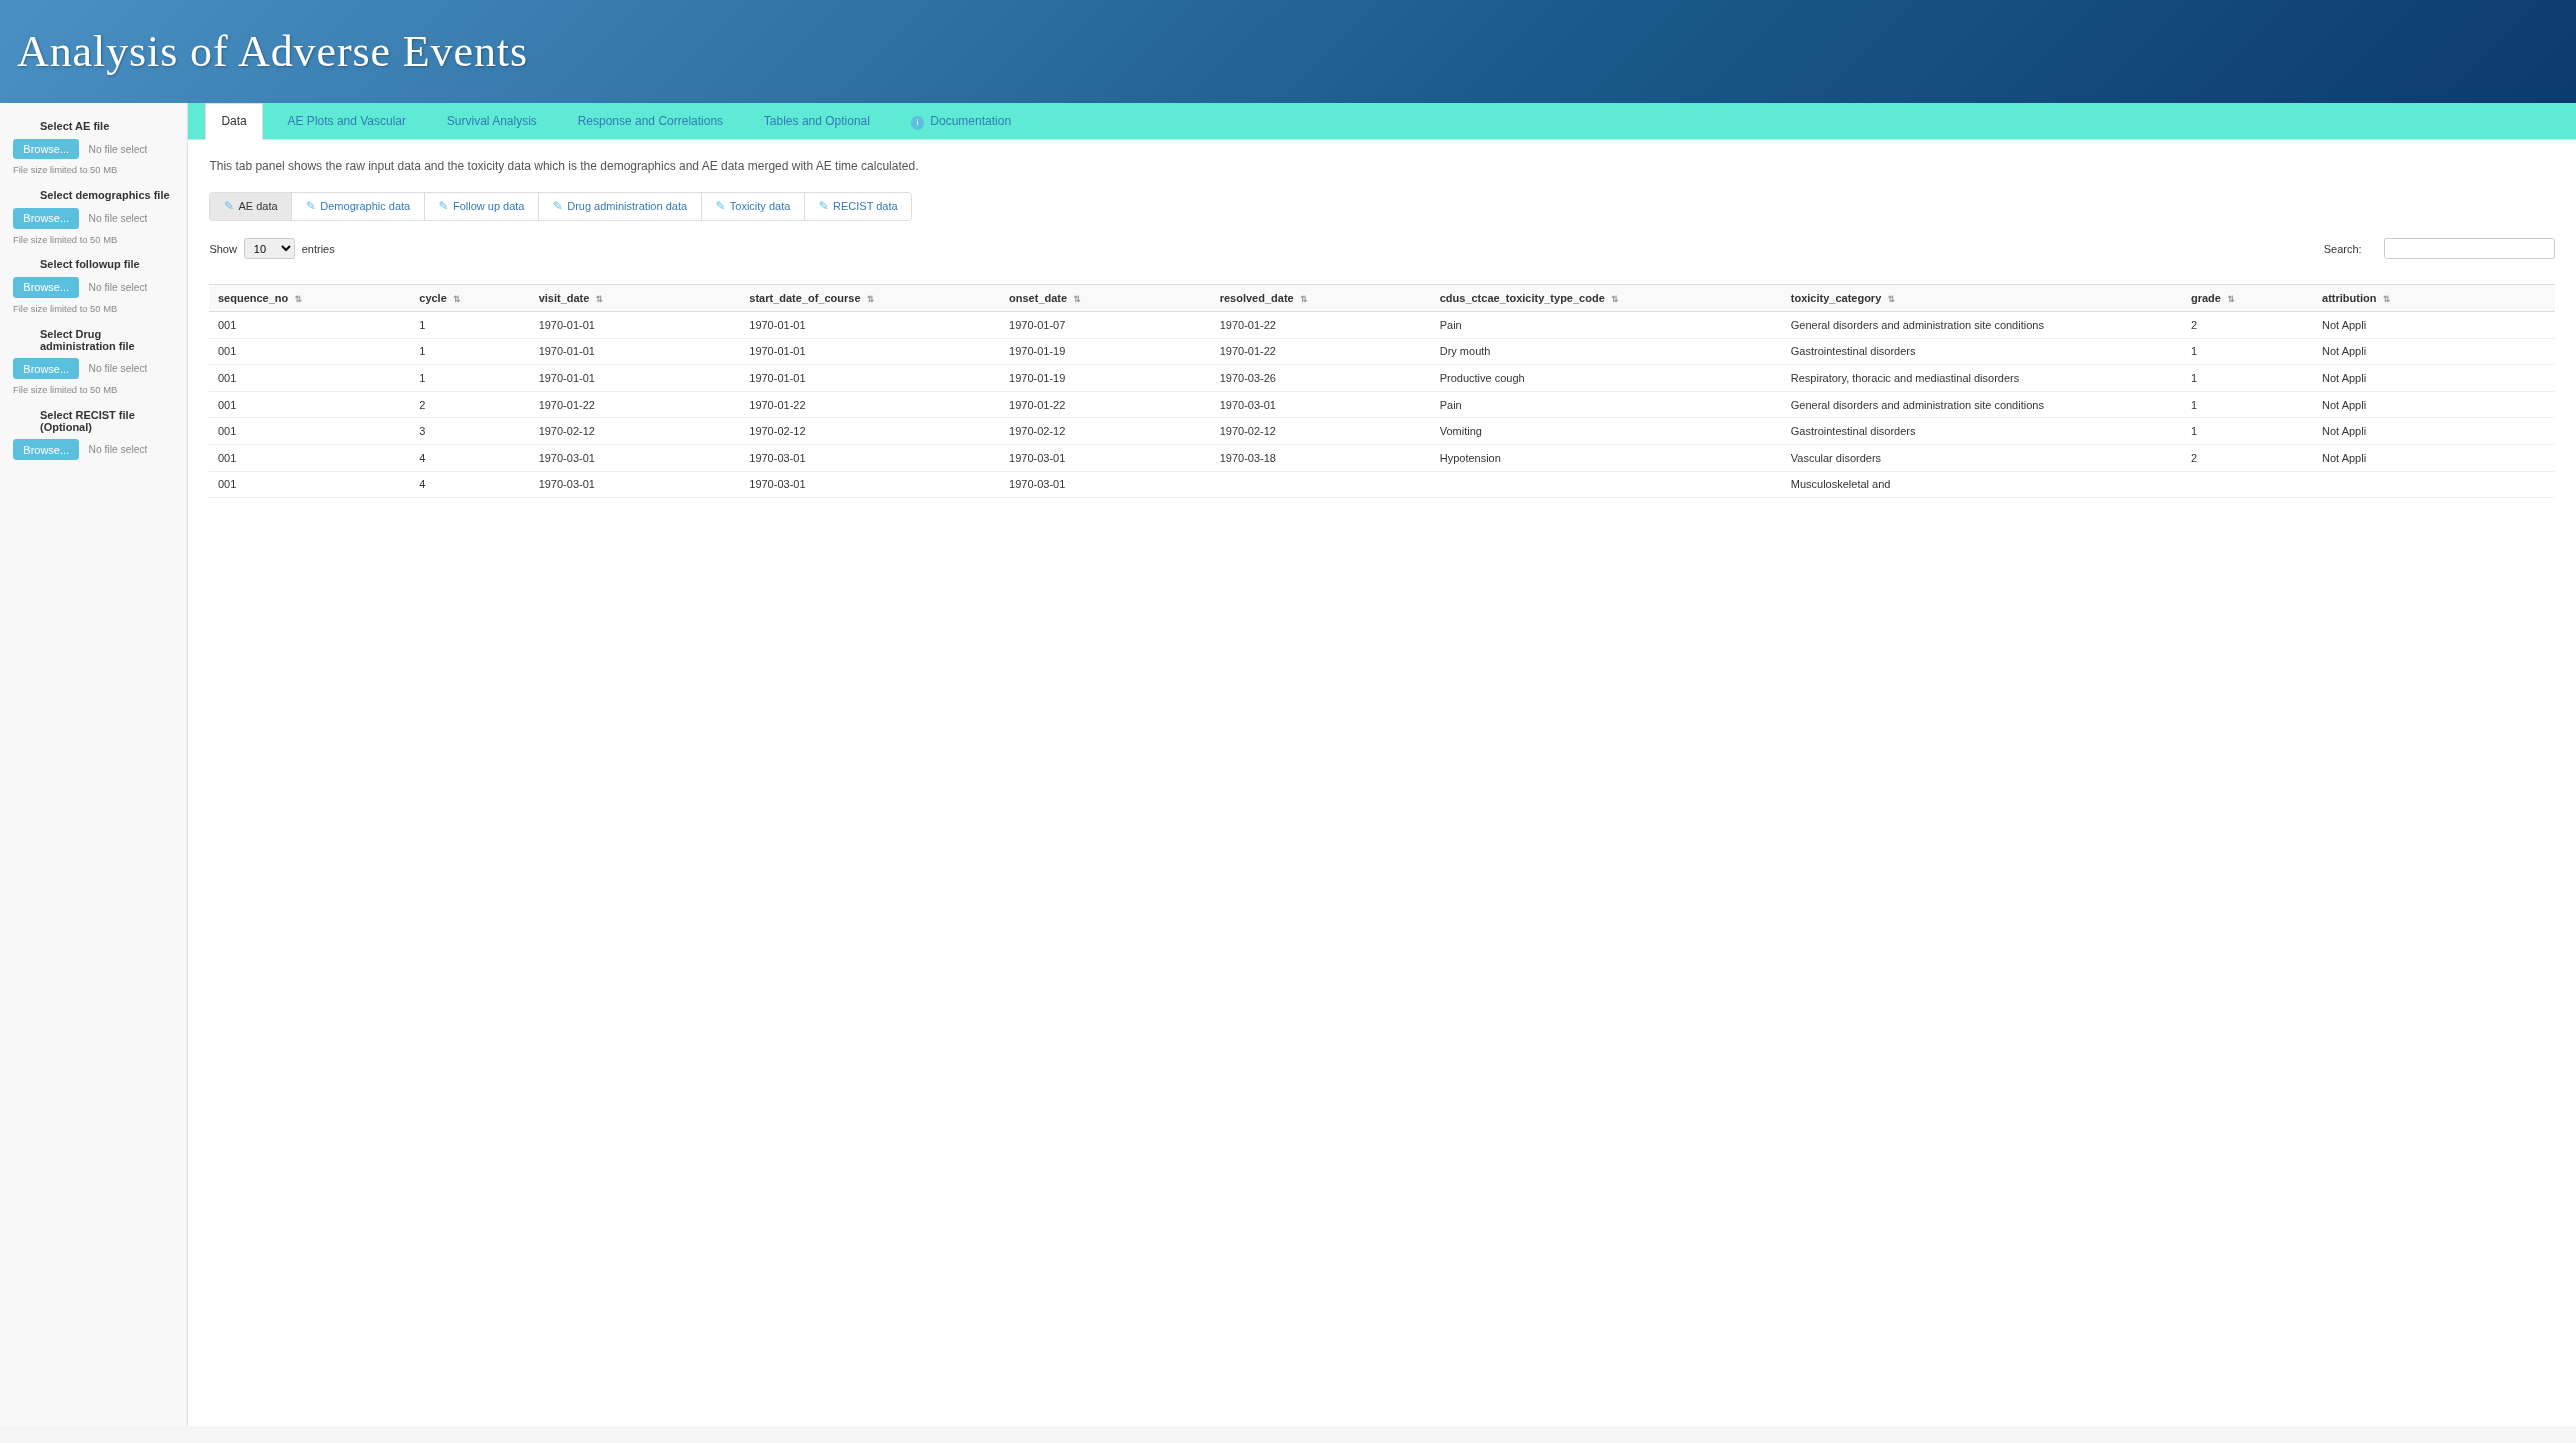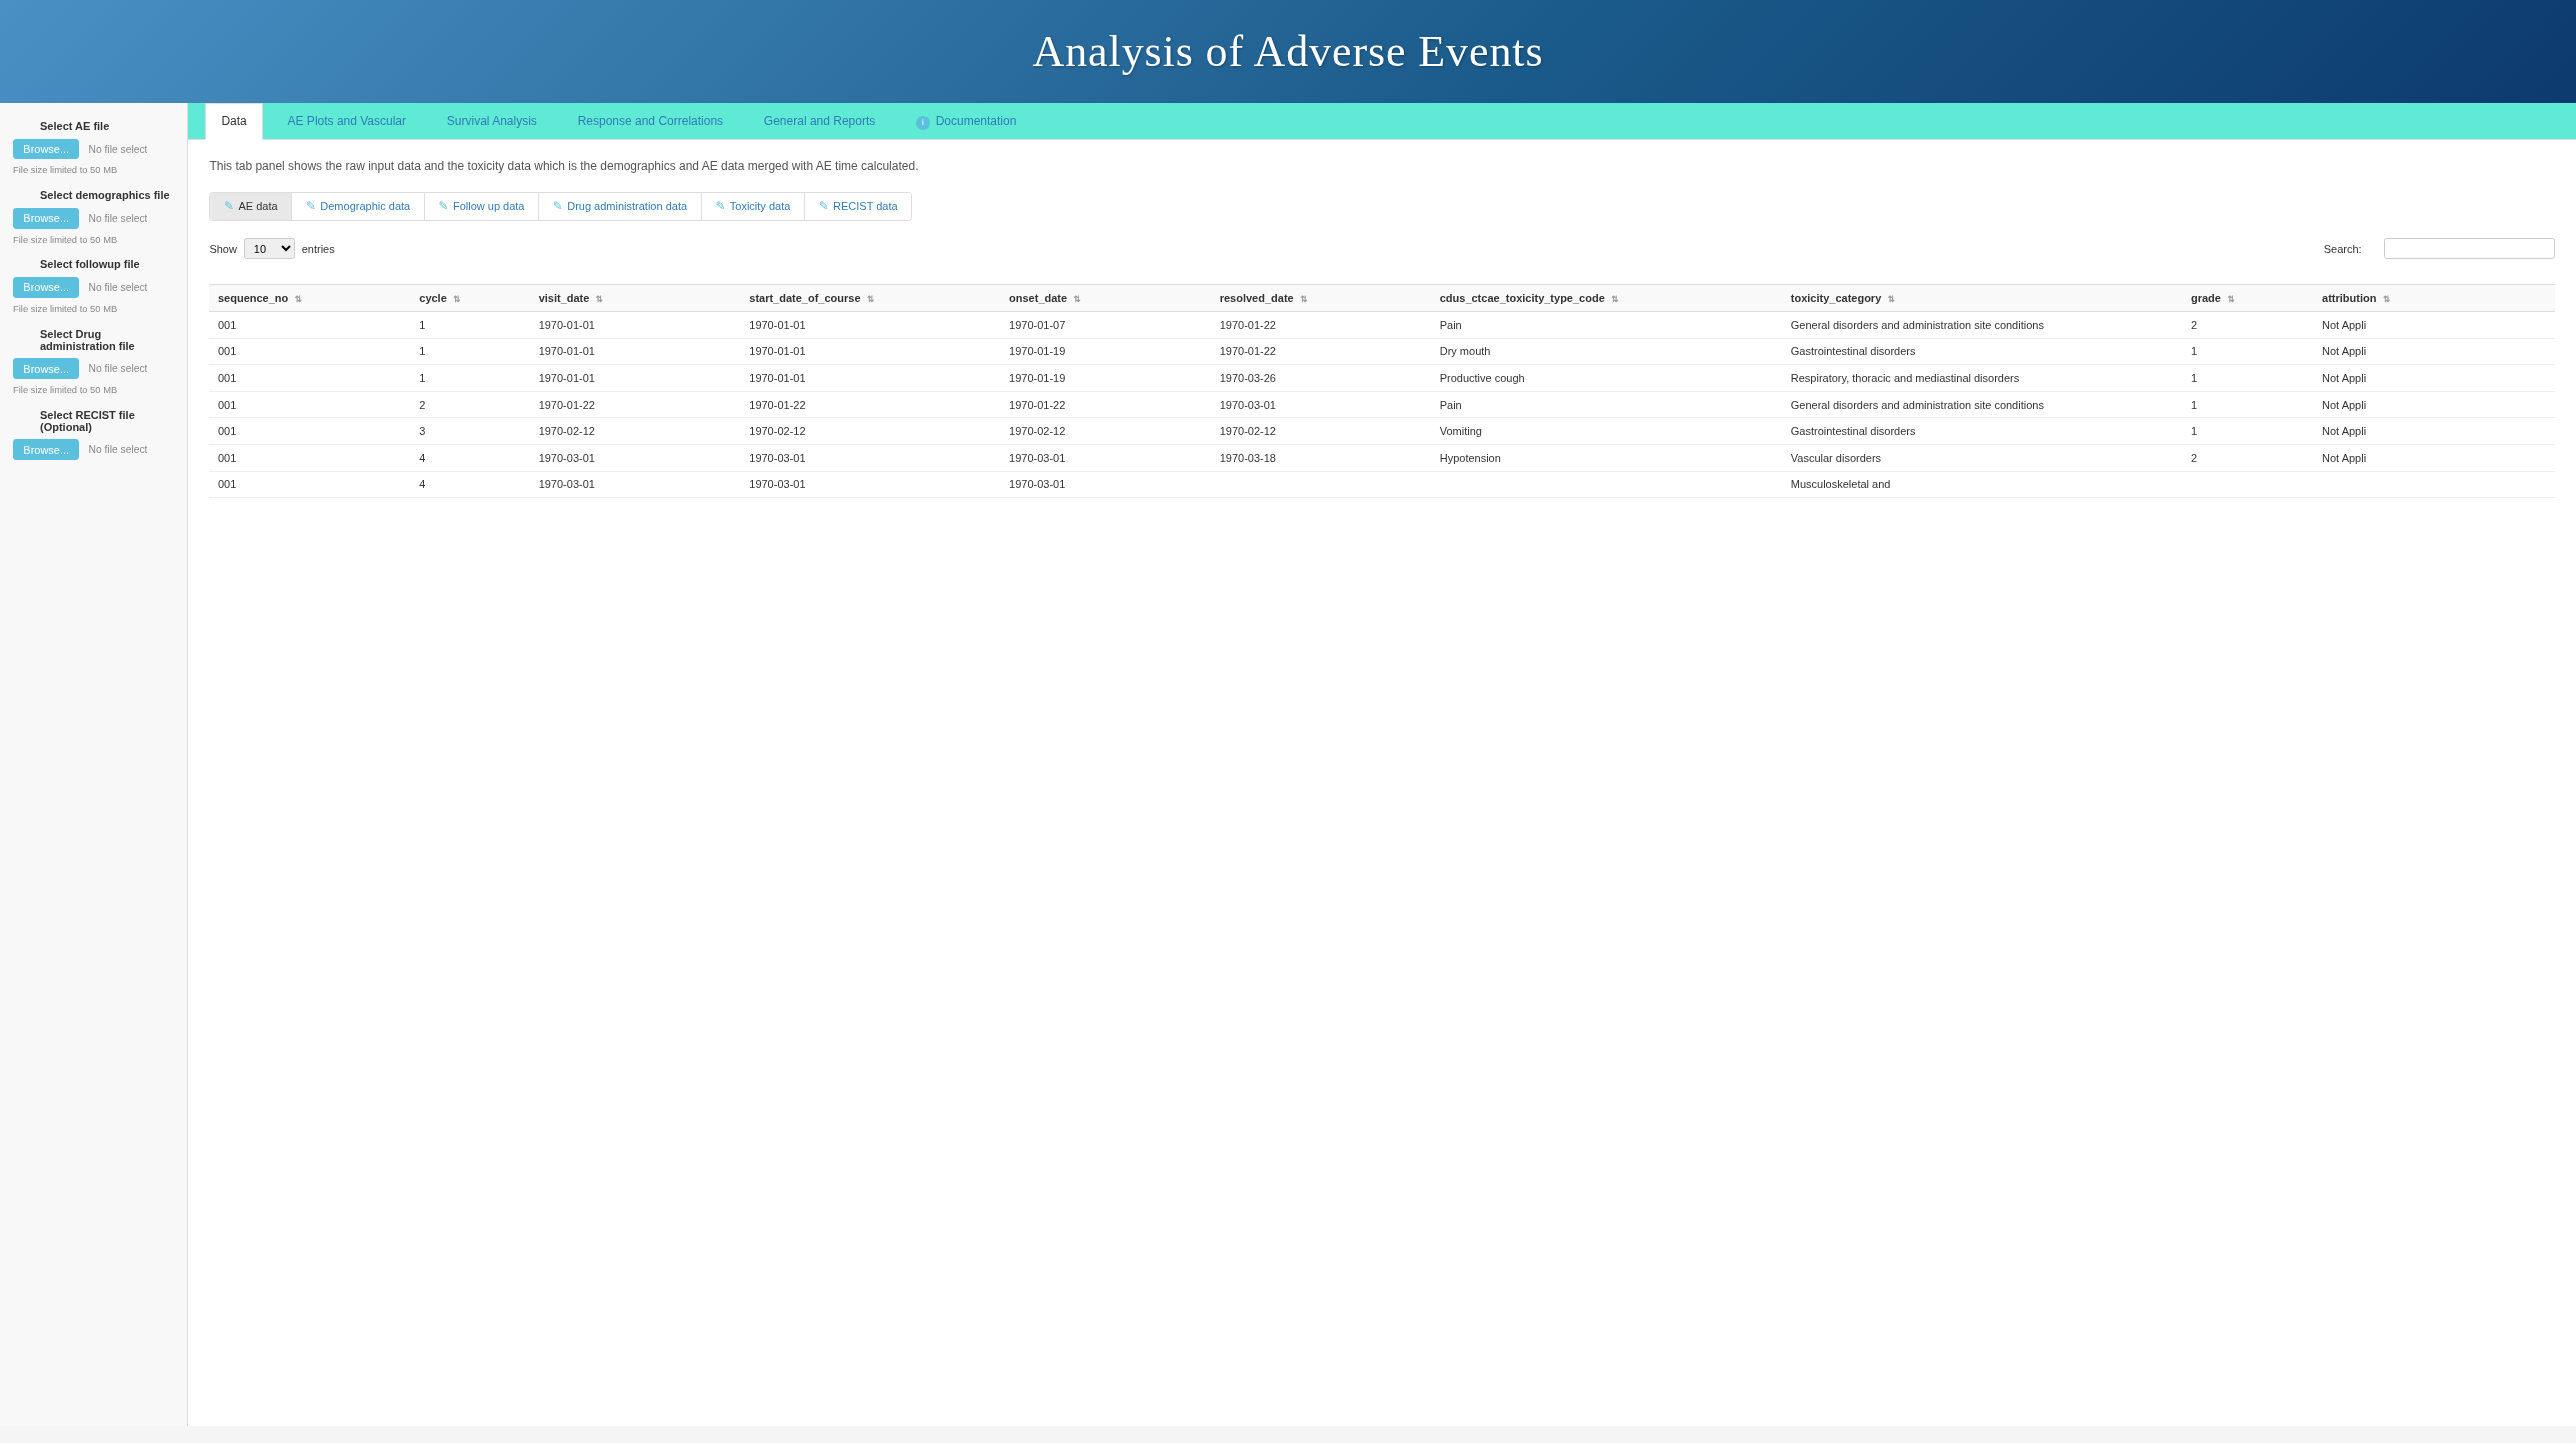--- a/index.html
+++ b/index.html
@@ -1,21 +1,21 @@
 <!DOCTYPE html>
 <html style="font-size:13.7px"><head>
   <meta charset="utf-8">
   <style>
     * { box-sizing: border-box; margin: 0; padding: 0; }
     body { font-family: Arial, sans-serif; font-size: 12px; background: #f5f5f5; color: #333; }
 
     
     .header {
       background: linear-gradient(135deg, #4a90c4 0%, #1a5a8a 60%, #0d3a6e 100%);
-      text-align: center;
+      text-align: left;
       padding: 26px 17px;
       color: white;
     }
     .header h1 {
       font-size: 44px;
       font-weight: 300;
       font-family: Georgia, serif;
       letter-spacing: 0.9px;
       text-shadow: 0.9px 0.9px 2.6px rgba(0,0,0,0.3);
     }
@@ -287,21 +287,21 @@
 
   </div>
 
   <div class="content">
 
     <div class="nav-tabs">
       <div class="nav-tab active">Data</div>
       <div class="nav-tab">AE Plots and Vascular</div>
       <div class="nav-tab">Survival Analysis</div>
       <div class="nav-tab">Response and Correlations</div>
-      <div class="nav-tab">General and Reports</div>
+      <div class="nav-tab">Tables and Optional</div>
       <div class="nav-tab">
         <span class="info-icon">ℹ</span>
         <span>Documentation</span>
       </div>
     </div>
 
     <div class="content-inner">
 
       <p class="description-text">This tab panel shows the raw input data and the toxicity data which is the demographics and AE data merged with AE time calculated.</p>
 

